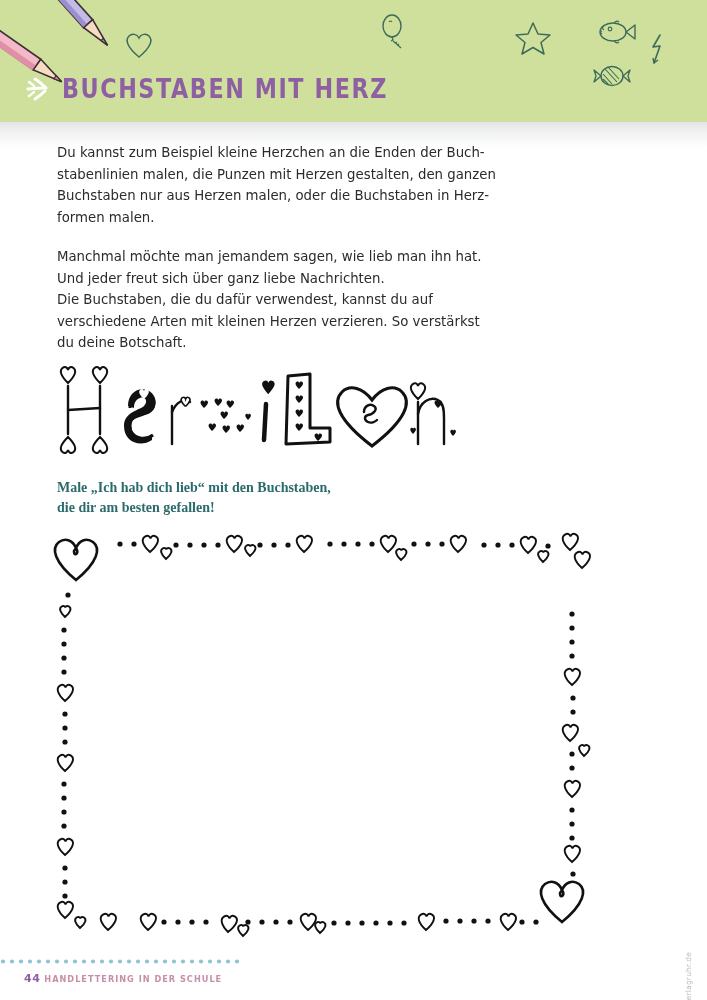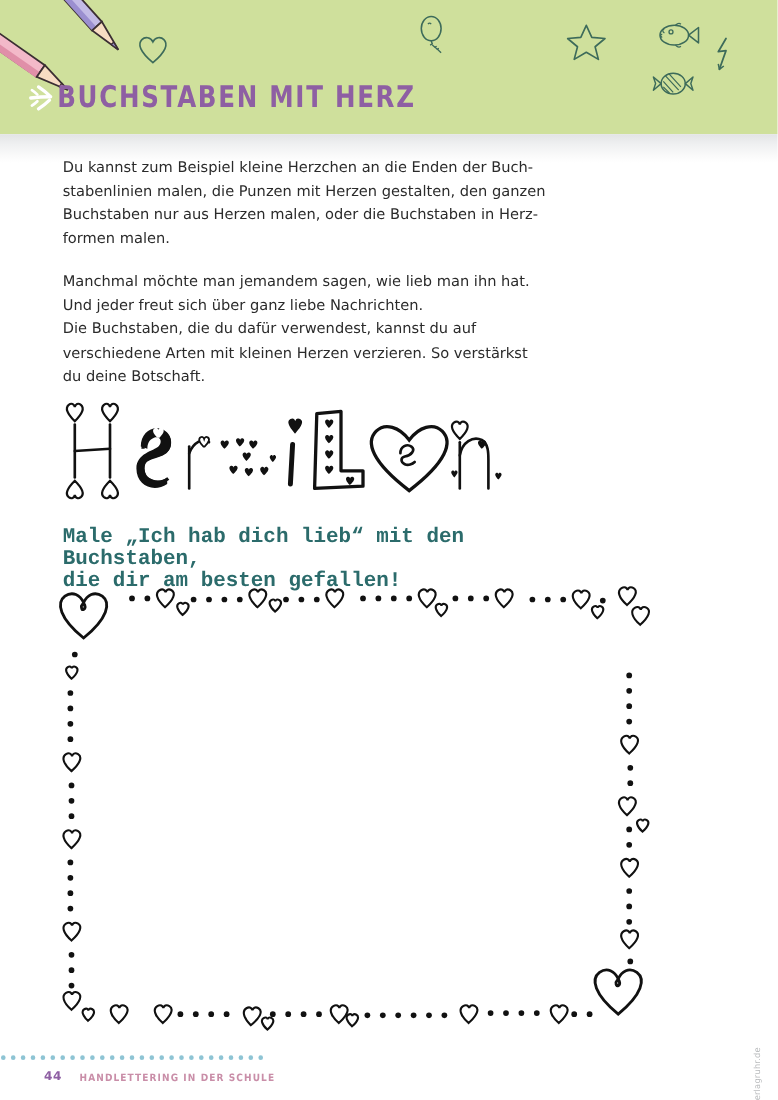--- a/index.html
+++ b/index.html
@@ -37,20 +37,21 @@
   .pencil {
     position: absolute;
     transform-origin: 0 50%;
   }
   .title-row {
     position: absolute;
     left: 26px;
     top: 74px;
     display: flex;
     align-items: center;
+    gap: 10px;
   }
   .flourish {
     width: 26px;
     height: 30px;
     flex: 0 0 auto;
   }
   .page-title {
     font-family: "DejaVu Sans", sans-serif;
     font-weight: bold;
     font-size: 23px;
@@ -87,23 +88,23 @@
     width: 420px;
     height: 95px;
   }
 
   
   .task {
     position: absolute;
     left: 57px;
     top: 478px;
     width: 460px;
-    font-family: Liberation Mono, monospace;
+    font-family: Liberation Serif, serif;
     font-weight: bold;
-    font-size: 19px;
+    font-size: 14px;
     line-height: 20px;
     color: #2b6b6b;
     white-space: pre-line;
   }
 
   
   .frame {
     position: absolute;
     left: 38px;
     top: 518px;
@@ -118,22 +119,21 @@
     top: 959px;
     width: 240px;
     height: 5px;
   }
   .footer-row {
     position: absolute;
     left: 24px;
     top: 972px;
     display: flex;
     align-items: baseline;
-    gap: 16px;
-    margin-left: 16px;
+    gap: 4px;
   }
   .page-num {
     font-family: "DejaVu Sans", sans-serif;
     font-weight: bold;
     font-size: 11px;
     color: #8e5fa3;
     letter-spacing: 0.5px;
   }
   .book-title {
     font-family: "DejaVu Sans", sans-serif;

